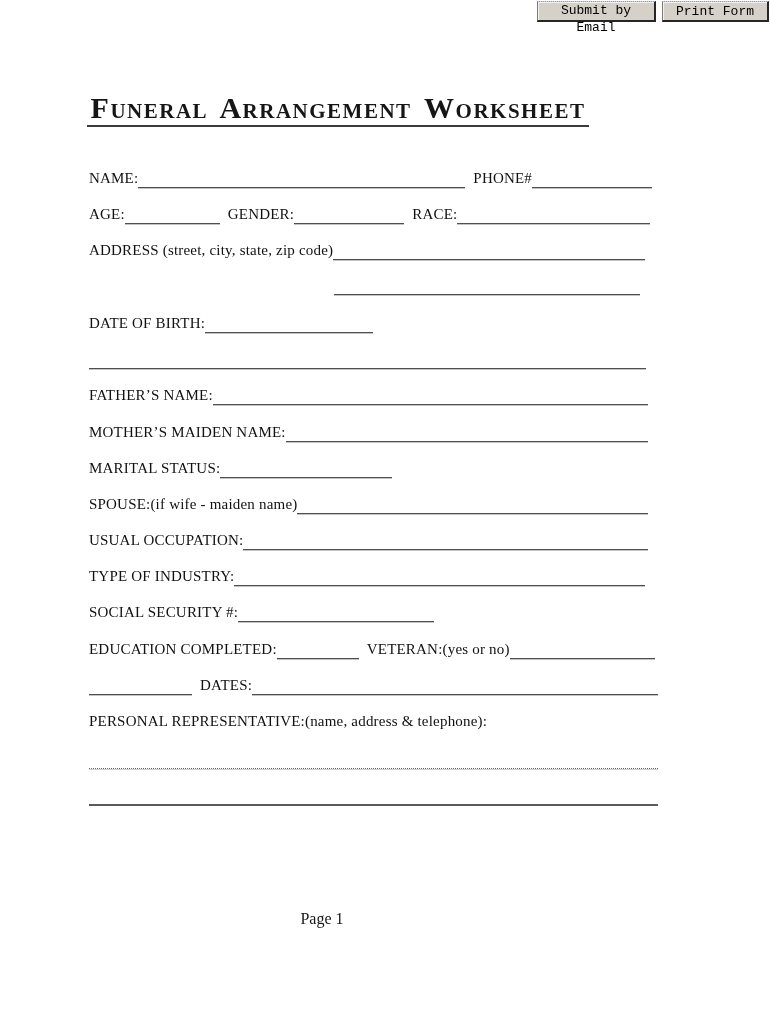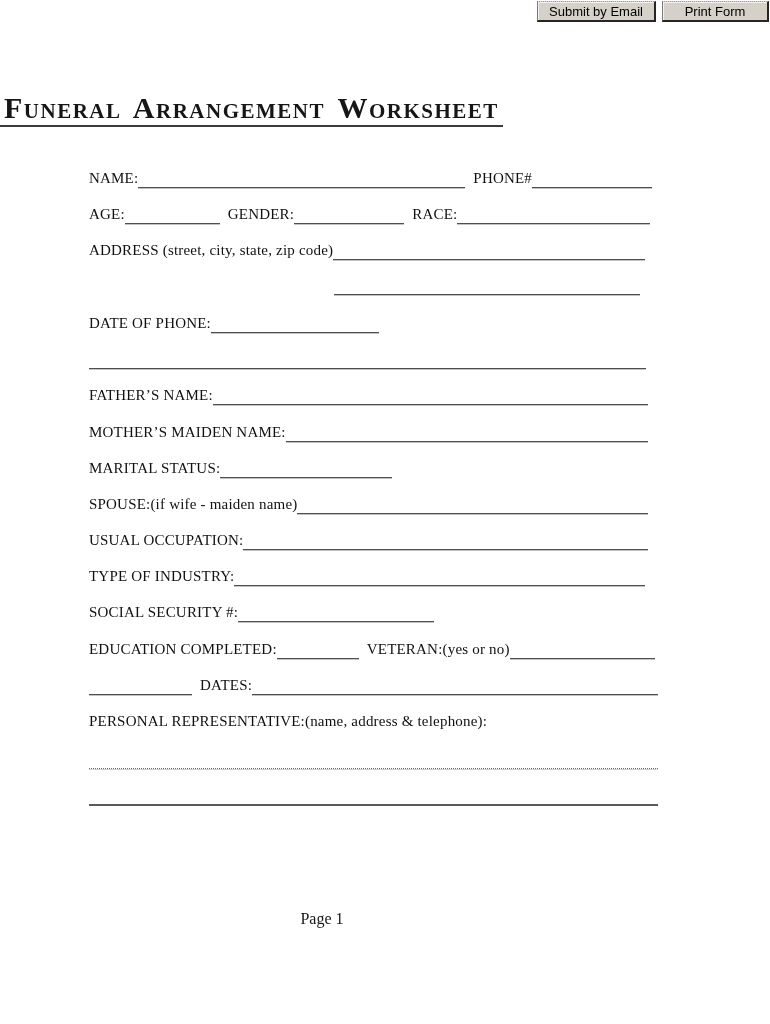--- a/index.html
+++ b/index.html
@@ -16,35 +16,36 @@
   
   .win-btn {
     position: absolute;
     top: 1px; height: 21px;
     background: #d5d1c8;
     border-top: 1px dotted #9a9a9a;
     border-left: 1px solid #7a7a7a;
     border-right: 2px solid #262626;
     border-bottom: 2px solid #262626;
     box-shadow: inset 1px 1px 0 #f4f2ee;
-    font-family: Liberation Sans, sans-serif;
+    font-family: Liberation Mono, monospace;
     font-size: 13px;
     color: #000;
     text-align: center;
     line-height: 17px;
     padding: 0;
     cursor: pointer;
     box-sizing: border-box;
   }
   .btn-submit { left: 537px; width: 119px; }
   .btn-print  { left: 662px; width: 107px; }
 
   
   .title-wrap {
     position: absolute; top: 92px; left: 0; width: 676px;
+    text-align: center;
   }
   .title {
     display: inline-block;
     font-variant: small-caps;
     font-weight: bold;
     font-size: 30px;
     letter-spacing: 1.5px;
     word-spacing: 4px;
     color: #161616;
     border-bottom: 2px solid #3c3c3c;
@@ -124,21 +125,21 @@
       <span class="lbl">ADDRESS (street, city, state, zip code)</span>
       <span class="fline grow mr13"></span>
     </div>
 
     <div class="row" style="top:275px">
       <span class="spacer" style="width:245px"></span>
       <span class="fline grow mr18"></span>
     </div>
 
     <div class="row" style="top:313px">
-      <span class="lbl">DATE OF PHONE:</span>
+      <span class="lbl">DATE OF BIRTH:</span>
       <span class="fline" style="width:168px"></span>
     </div>
 
     <div class="row" style="top:349px">
       <span class="fline grow mr12"></span>
     </div>
 
     <div class="row" style="top:385px">
       <span class="lbl">FATHER’S NAME:</span>
       <span class="fline grow mr10"></span>

